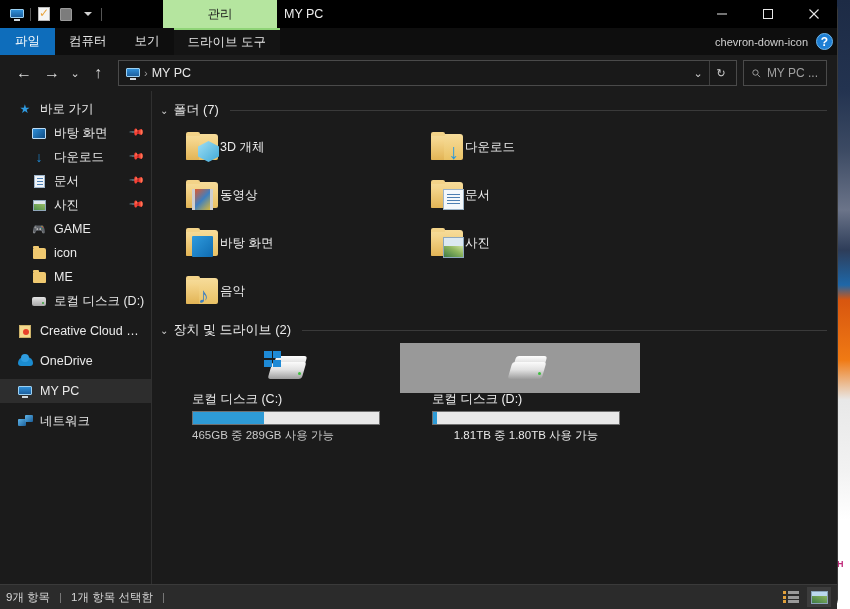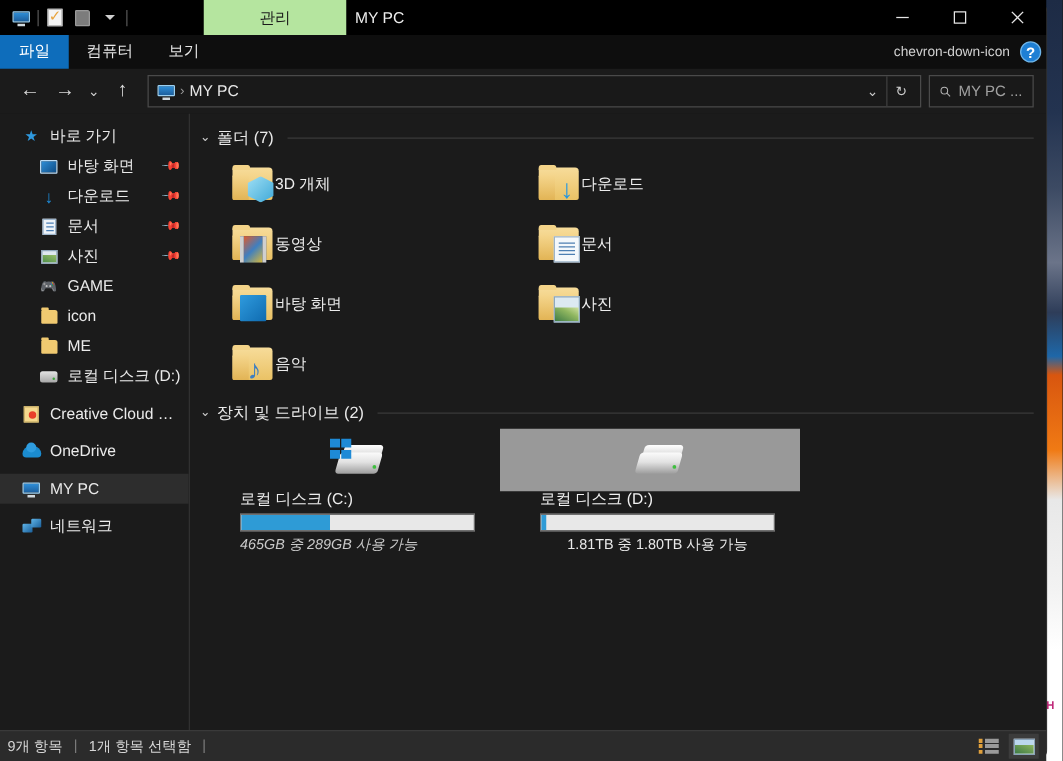--- a/index.html
+++ b/index.html
@@ -486,20 +486,23 @@
   <div id="tabstrip">
     <div class="tab file">
       <span>파일</span>
     </div>
     <div class="tab">
       <span>컴퓨터</span>
     </div>
     <div class="tab">
       <span>보기</span>
     </div>
+    <div class="tab ctxgroup">
+      <span>드라이브 도구</span>
+    </div>
 
     <div id="ribbon-right">
       <span style="color:#d0d0d0;font-size:11px;">chevron-down-icon</span>
       <span id="help-icon">?</span>
     </div>
   </div>
 
   <div id="addressrow">
     <div class="navbtn">
       <span>←</span>
@@ -748,21 +751,21 @@
                 <span></span>
                 <span></span>
                 <span></span>
               </span>
           </span>
           <span class="drive-info">
             <span class="drive-name" style="display:block;">로컬 디스크 (C:)</span>
             <span class="bar-outer" style="display:block;">
               <span class="bar-fill" style="display:block;width:38%;"></span>
             </span>
-            <span class="drive-free" style="display:block;font-style:italic;">465GB 중 289GB 사용 가능</span>
+            <span class="drive-free" style="display:block;">465GB 중 289GB 사용 가능</span>
           </span>
         </div>
 
         <div class="drive-tile sel">
           <span class="drive-icon">
             <span class="top"></span>
               <span class="body"></span>
               <span class="led"></span>
           </span>
           <span class="drive-info">

